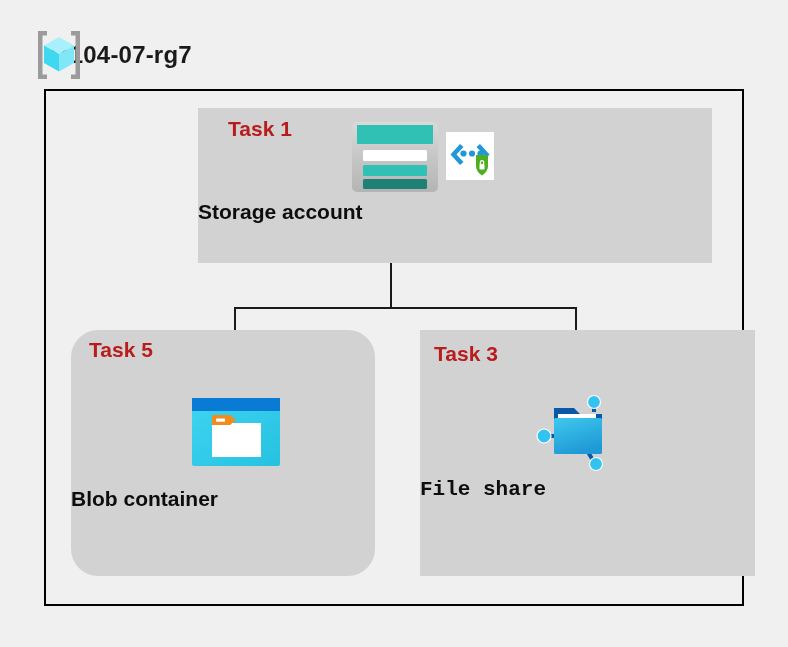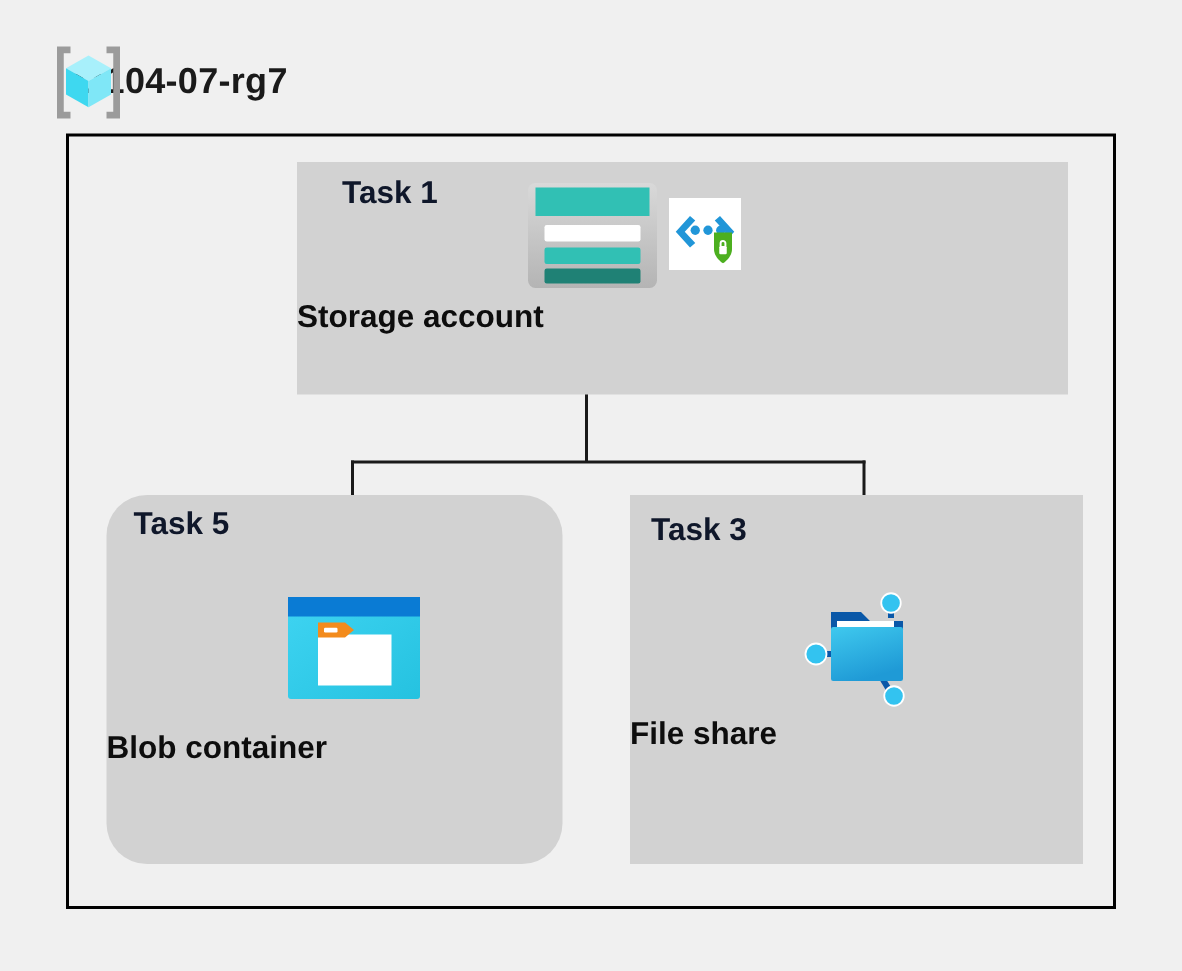--- a/index.html
+++ b/index.html
@@ -55,27 +55,27 @@
     background: transparent;
   }
 
   
   .panel {
     position: absolute;
     background: #d2d2d2;
   }
   #panel-task1 { left: 198px; top: 108px; width: 514px; height: 155px; }
   #panel-task5 { left: 71px;  top: 330px; width: 304px; height: 246px; border-radius: 27px; }
-  #panel-task3 { left: 420px; top: 330px; width: 302px; height: 246px; }
+  #panel-task3 { left: 420px; top: 330px; width: 302px; height: 246px; padding-left: 33px; }
 
   .task-label {
     position: absolute;
     font-size: 21px;
     font-weight: bold;
-    color: #0f172a;
+    color: #b91c1c;
     white-space: nowrap;
   }
   #label-task1 { left: 30px; top: 9px; }
   #label-task5 { left: 18px; top: 8px; }
   #label-task3 { left: 14px; top: 12px; }
 
   .item-label {
     position: absolute;
     font-size: 21px;
     font-weight: bold;
@@ -88,21 +88,21 @@
   .icon-wrap { position: absolute; }
 
   #ico-storage     { left: 351px; top: 121px; width: 88px; height: 72px; }
   #ico-privatelink { left: 446px; top: 132px; width: 48px; height: 48px; }
   #lbl-storage     { left: 198px; top: 200px; width: 514px; }
 
   #ico-blob  { left: 190px; top: 396px; width: 92px; height: 72px; }
   #lbl-blob  { left: 71px;  top: 487px; width: 363px; }
 
   #ico-share { left: 532px; top: 390px; width: 88px; height: 84px; }
-  #lbl-share { left: 420px; top: 478px; width: 364px; }
+  #lbl-share { left: 420px; top: 478px; width: 364px; font-family: Liberation Mono, monospace; }
 
   
   .conn {
     position: absolute;
     background: #1a1a1a;
   }
   #conn-trunk { left: 390px; top: 228px; width: 2px;   height: 80px; }
   #conn-bar   { left: 234px; top: 307px; width: 343px; height: 2px;  }
   #conn-left  { left: 234px; top: 307px; width: 2px;   height: 86px; }
   #conn-right { left: 575px; top: 307px; width: 2px;   height: 83px; }

